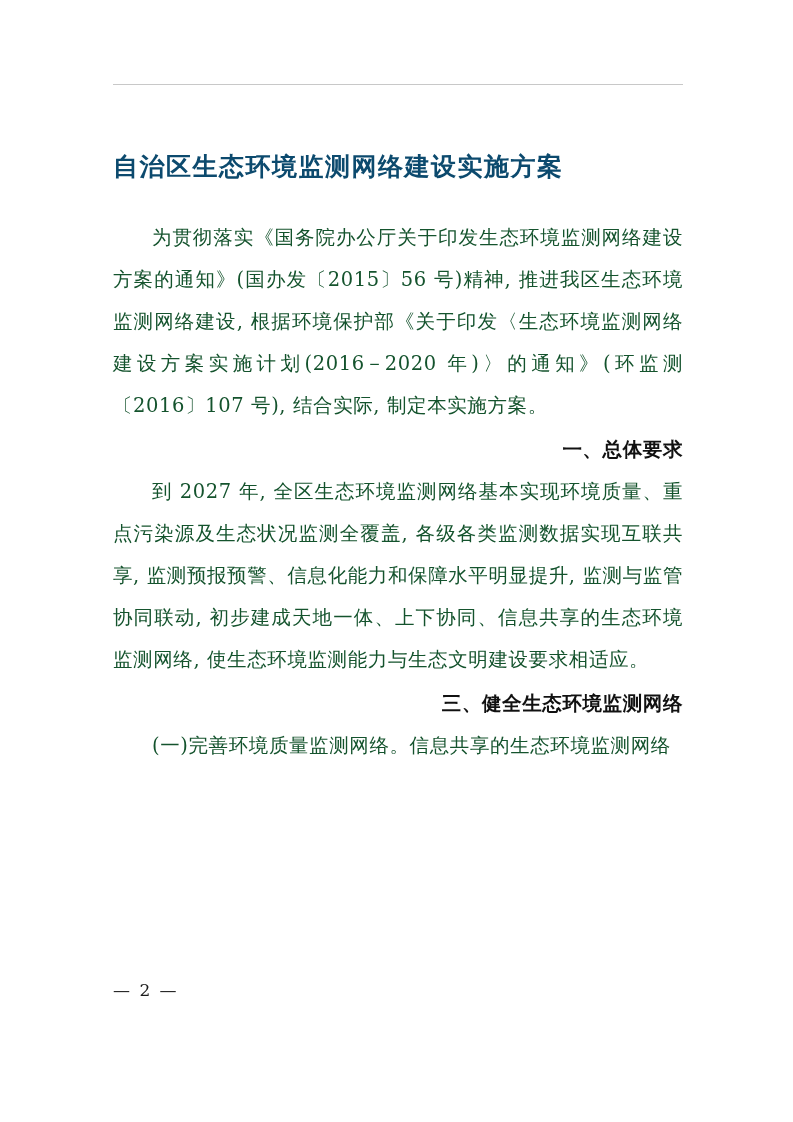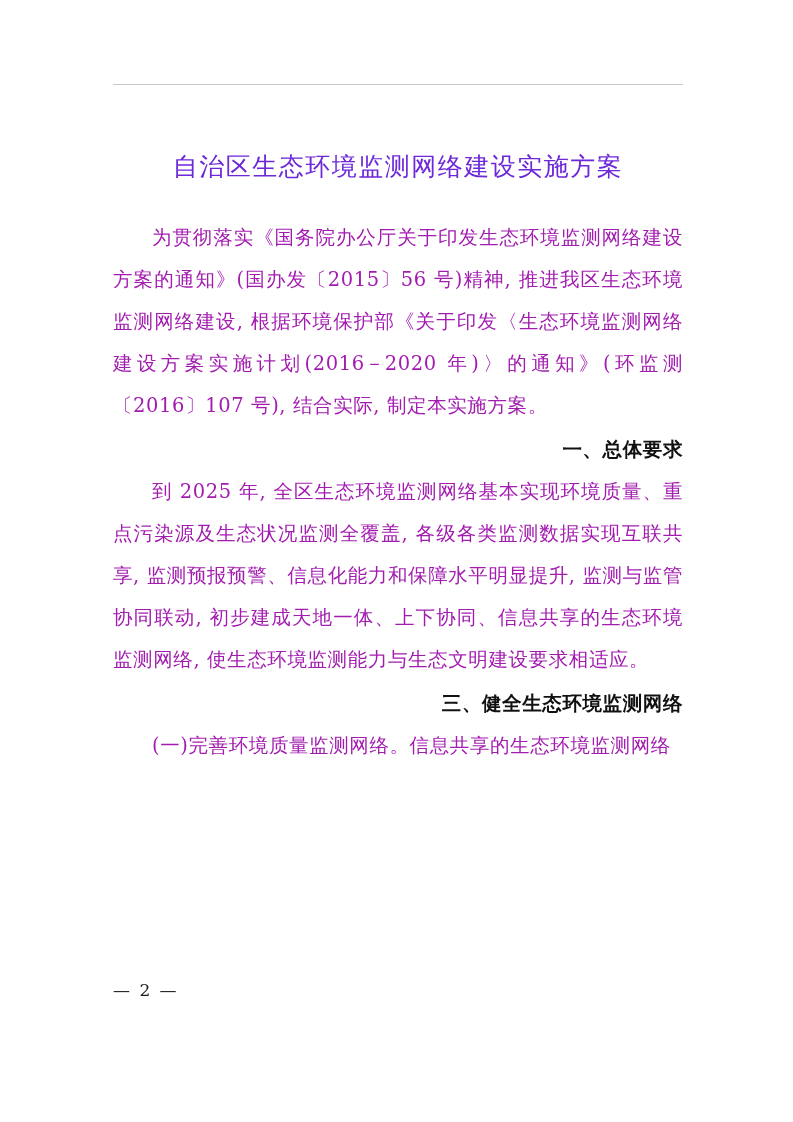--- a/index.html
+++ b/index.html
@@ -26,36 +26,35 @@
     background: #c8c8c8;
   }
   .content {
     position: absolute;
     left: 113px;
     top: 150px;
     width: 570px;
   }
   .doc-title {
     font-size: 25px;
-    font-weight: normal;
-    text-align: center;
+    font-weight: bold;
     letter-spacing: 1.5px;
     margin: 0 0 34px 0;
     font-family: "DejaVu Serif", "Liberation Serif", serif;
-    color: #6d28d9;
+    color: #0c4a6e;
   }
   .para {
     font-size: 19.5px;
     line-height: 42px;
     text-align: justify;
     text-justify: inter-ideograph;
     margin: 0 0 2px 0;
     text-indent: 39px;
     letter-spacing: 0.6px;
-    color: #a21caf;
+    color: #14532d;
   }
   .heading {
     font-size: 19.5px;
     line-height: 42px;
     font-weight: bold;
     margin: 0;
     text-indent: 39px;
     letter-spacing: 0.6px;
     color: #111111;
     text-align: right;
@@ -81,21 +80,21 @@
   <div class="content">
 
     <h1 class="doc-title">自治区生态环境监测网络建设实施方案</h1>
 
     <p class="para">为贯彻落实《国务院办公厅关于印发生态环境监测网络建设方案的通知》(国办发〔2015〕56 号)精神, 推进我区生态环境监测网络建设, 根据环境保护部《关于印发〈生态环境监测网络建设方案实施计划(2016－2020 年)〉的通知》(环监测〔2016〕107 号), 结合实际, 制定本实施方案。</p>
 
     <p class="heading">一、总体要求</p>
 
 
 
-    <p class="para">到 2025 年, 全区生态环境监测网络基本实现环境质量、重点污染源及生态状况监测全覆盖, 各级各类监测数据实现互联共享, 监测预报预警、信息化能力和保障水平明显提升, 监测与监管协同联动, 初步建成天地一体、上下协同、信息共享的生态环境监测网络, 使生态环境监测能力与生态文明建设要求相适应。</p>
+    <p class="para">到 2027 年, 全区生态环境监测网络基本实现环境质量、重点污染源及生态状况监测全覆盖, 各级各类监测数据实现互联共享, 监测预报预警、信息化能力和保障水平明显提升, 监测与监管协同联动, 初步建成天地一体、上下协同、信息共享的生态环境监测网络, 使生态环境监测能力与生态文明建设要求相适应。</p>
 
     <p class="heading">三、健全生态环境监测网络</p>
 
     <p class="para">(一)完善环境质量监测网络。信息共享的生态环境监测网络</p>
 
   </div>
 
   <div class="page-number">— 2 —</div>
 
 </div>

